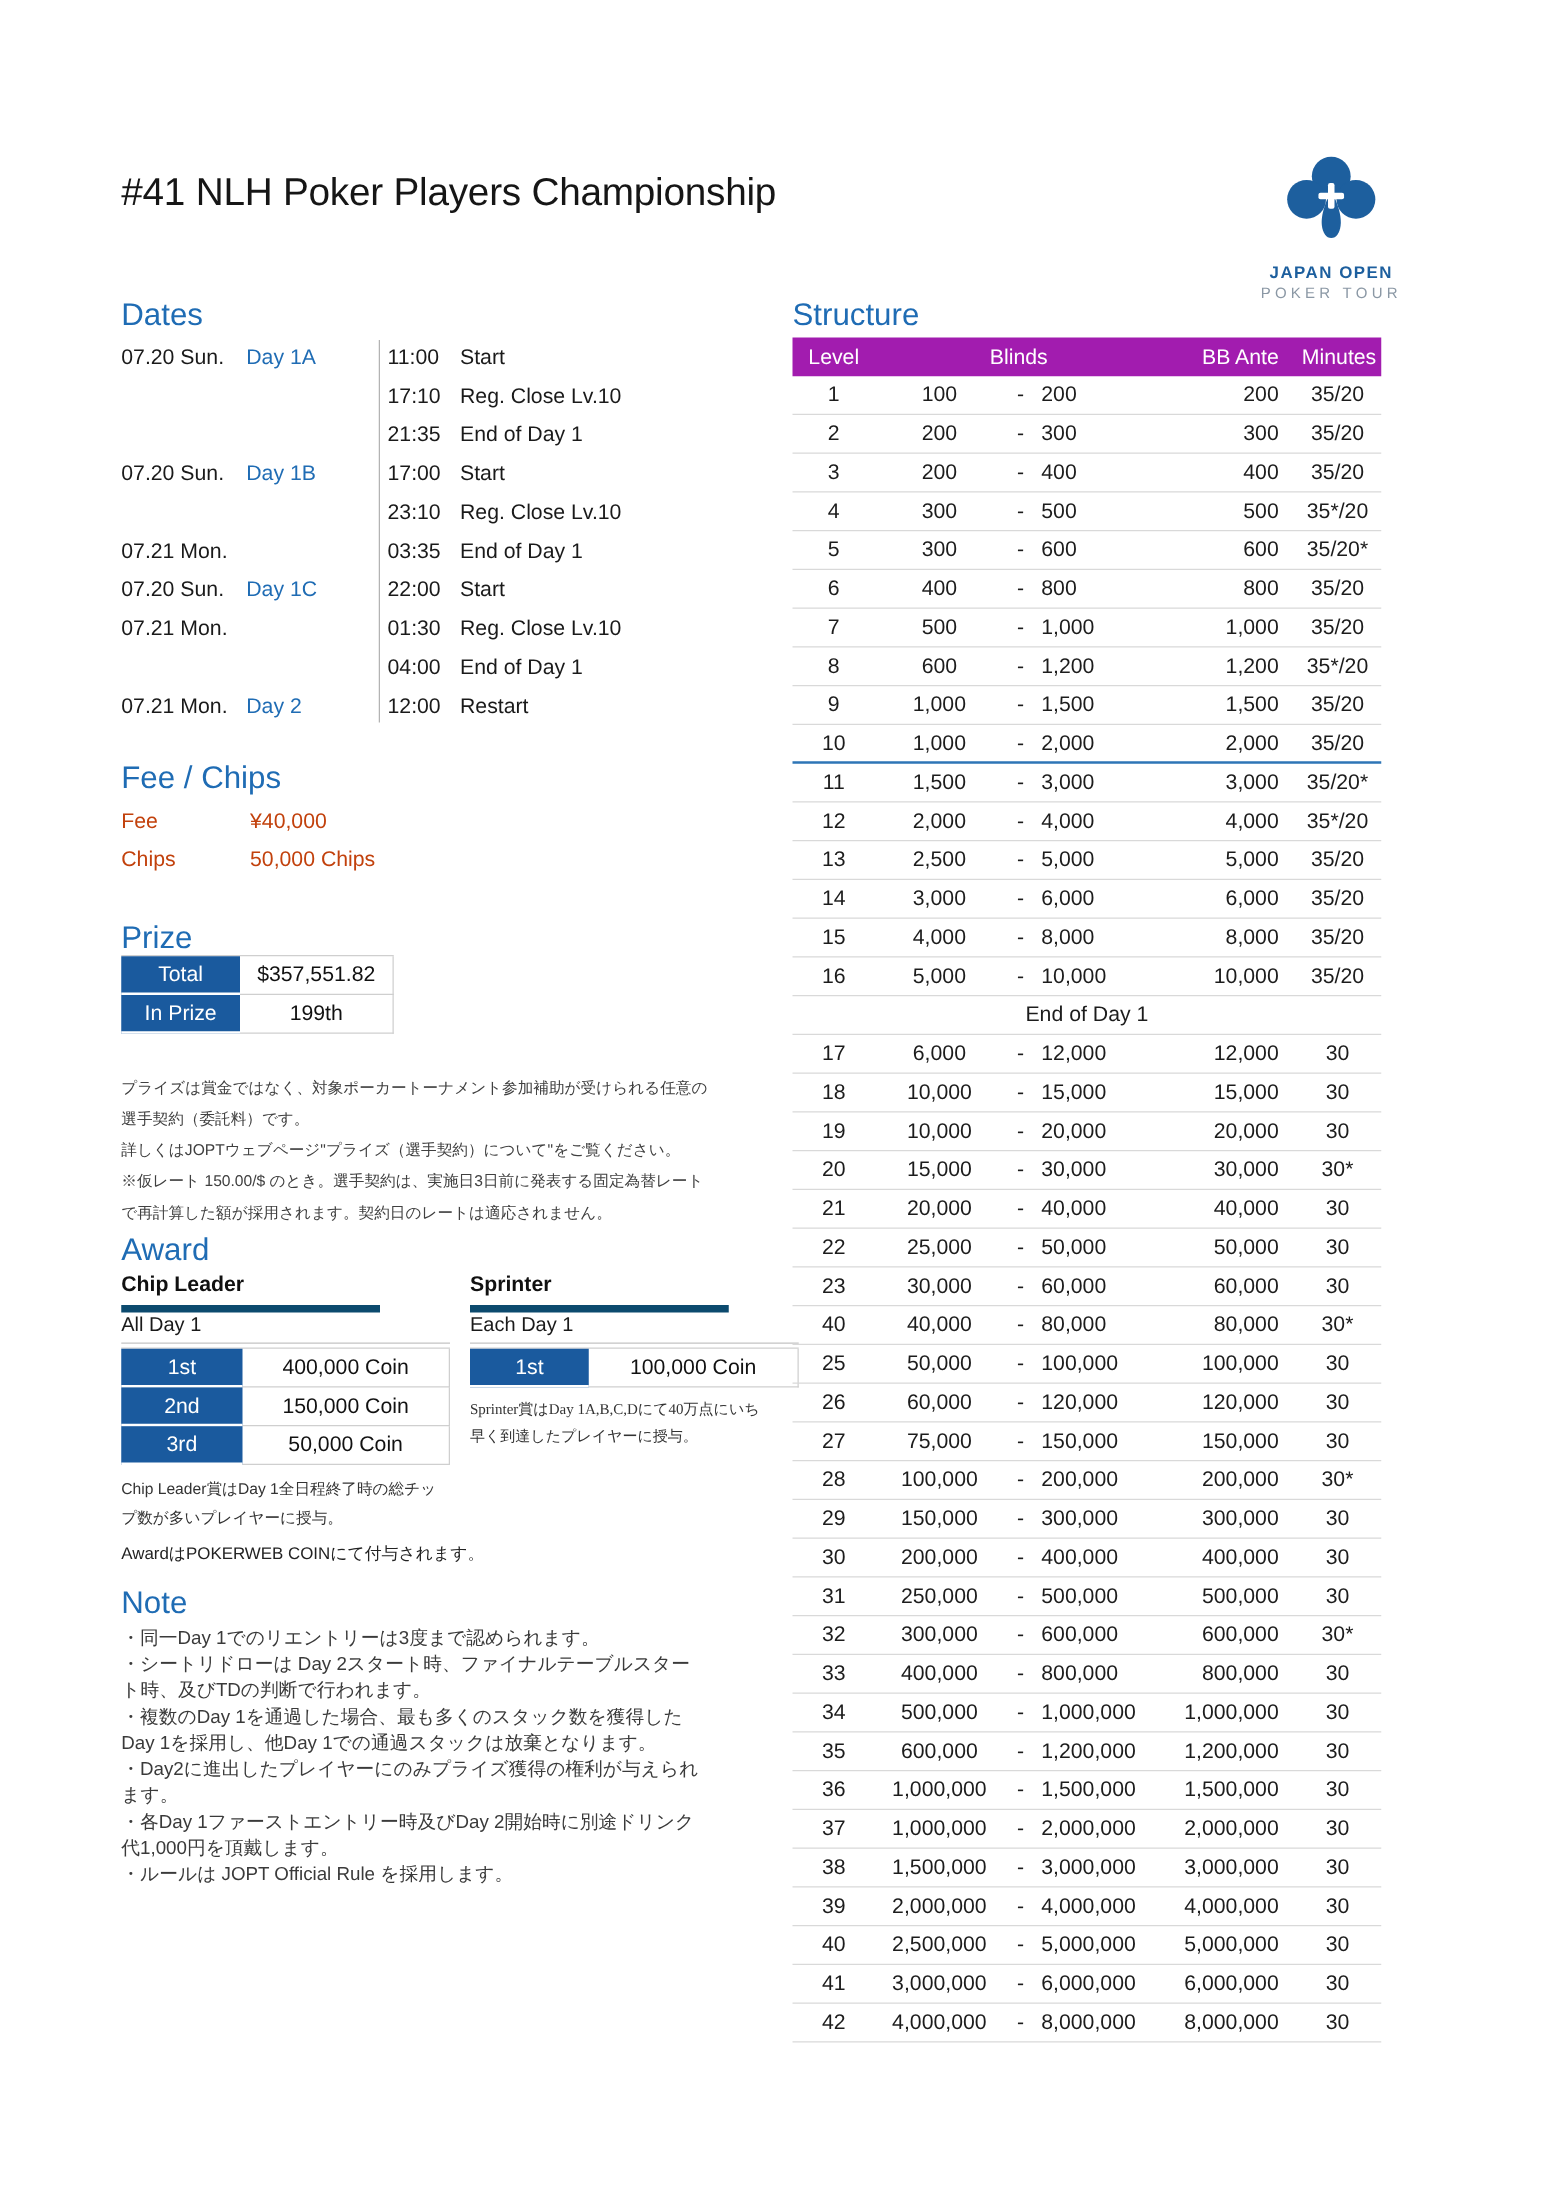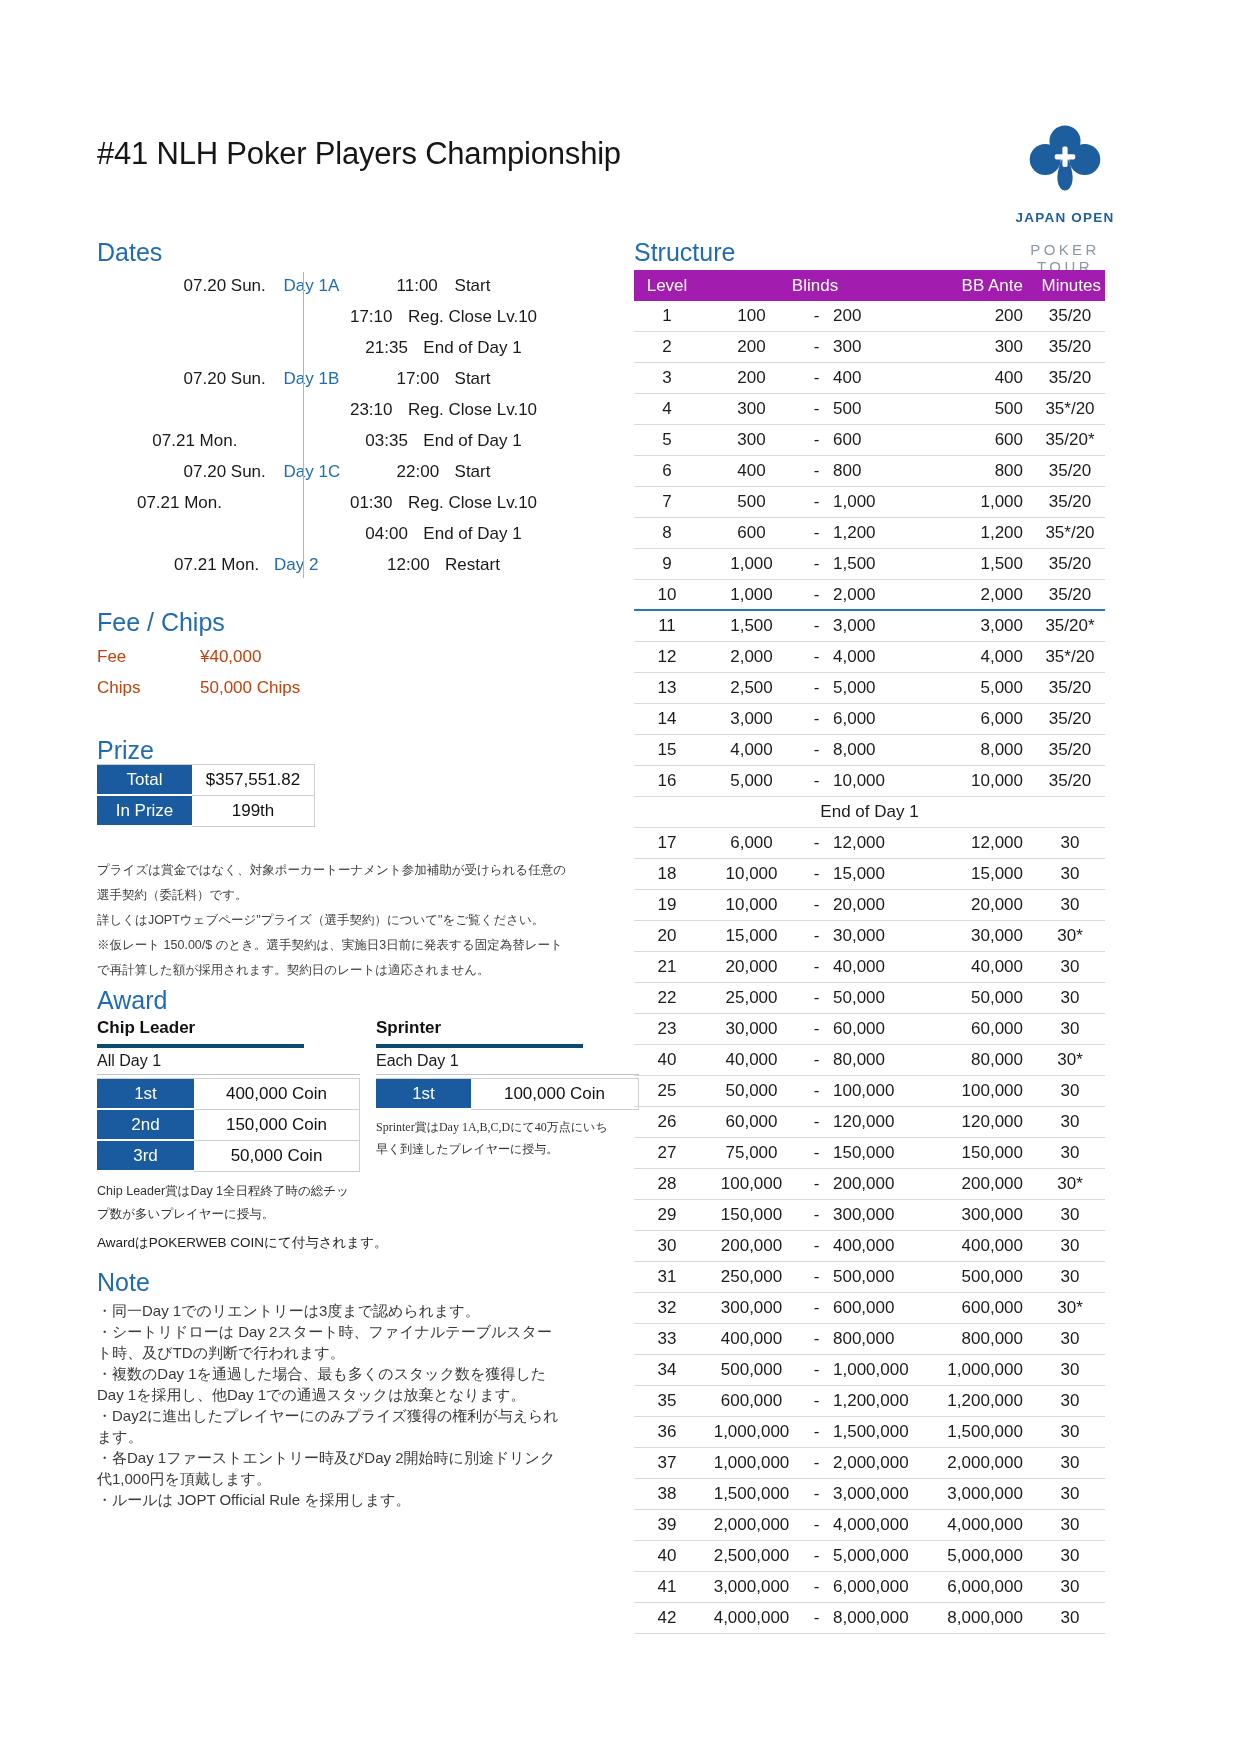--- a/index.html
+++ b/index.html
@@ -5,25 +5,25 @@
   html,body{margin:0;padding:0;background:#fff;}
   body{width:1242px;height:1756px;position:relative;font-family:"Liberation Sans",sans-serif;-webkit-font-smoothing:antialiased;}
   .abs{position:absolute;}
   .page-title{left:97px;top:136px;font-size:31px;color:#161616;letter-spacing:-0.2px;}
   .sec-title{font-size:25px;color:#1f6cb4;}
 
   
   .logo{left:1002px;top:118px;width:126px;text-align:center;}
   .logo svg{display:block;margin:0 auto;}
   .logo-line1{font-size:13.5px;font-weight:bold;color:#1d5f9e;letter-spacing:1.2px;margin-top:4px;}
-  .logo-line2{font-size:15px;color:#8b98a5;letter-spacing:3.4px;margin-top:16px;}
+  .logo-line2{font-size:12px;color:#8b98a5;letter-spacing:3.4px;margin-top:2px;}
 
   
   .dates-rows{left:97px;top:270px;width:480px;}
-  .d-row{display:flex;height:31px;align-items:center;font-size:17px;color:#1a1a1a;justify-content:center;}
+  .d-row{display:flex;height:31px;align-items:center;font-size:17px;color:#1a1a1a;}
   .d-date{width:100px;}
   .d-day{width:113px;color:#1f6cb4;}
   .d-time{width:46px;}
   .d-event{margin-left:12px;}
   .dates-divider{left:303px;top:272px;width:1px;height:306px;background:#b3b3b3;}
 
   
   .fee-rows{left:97px;top:641px;}
   .f-row{display:flex;height:31px;align-items:center;font-size:17px;color:#c2410c;}
   .f-label{width:103px;}
@@ -32,21 +32,21 @@
   .mini-table{border-top:1px solid #cfcfcf;}
   .p-row{display:flex;}
   .p-label,.p-value{height:31px;box-sizing:border-box;display:flex;align-items:center;justify-content:center;font-size:17px;}
   .p-label{background:#1a5a9e;color:#fff;border-bottom:2px solid #fff;}
   .p-value{border-bottom:1px solid #cfcfcf;border-right:1px solid #cfcfcf;color:#111;}
   .prize-table{left:97px;top:764px;width:218px;}
   .prize-table .p-label{width:95px;}
   .prize-table .p-value{width:123px;}
   .disclaimer{left:97px;top:858px;width:472px;font-size:12.5px;line-height:25px;color:#404040;}
 
-  .aw-head{font-size:17px;font-weight:bold;color:#111;padding-bottom:6px;border-bottom:4px solid #0c4a6e;}
+  .aw-head{font-size:17px;font-weight:bold;color:#111;padding-bottom:6px;border-bottom:6px solid #0c4a6e;}
   .aw-sub{font-size:16px;color:#1a1a1a;padding-bottom:4px;border-bottom:1px solid #c4c4c4;}
   .cl-table{left:97px;top:1078px;width:263px;}
   .cl-table .p-label{width:97px;}
   .cl-table .p-value{width:166px;}
   .sp-table{left:376px;top:1078px;width:263px;}
   .sp-table .p-label{width:95px;}
   .sp-table .p-value{width:168px;}
   .small-note{font-size:12.5px;line-height:23px;color:#333;}
   .award-footer{left:97px;top:1234px;font-size:13.5px;color:#222;}
 

